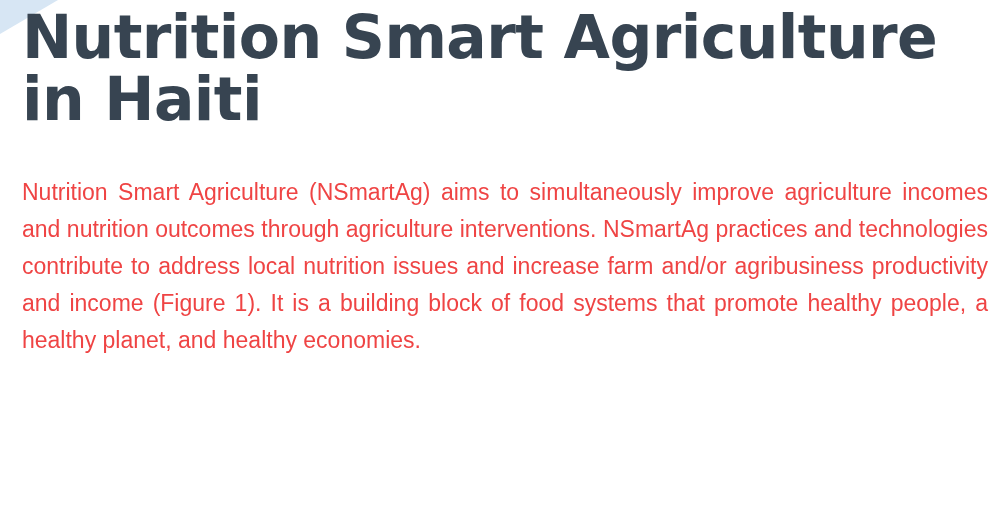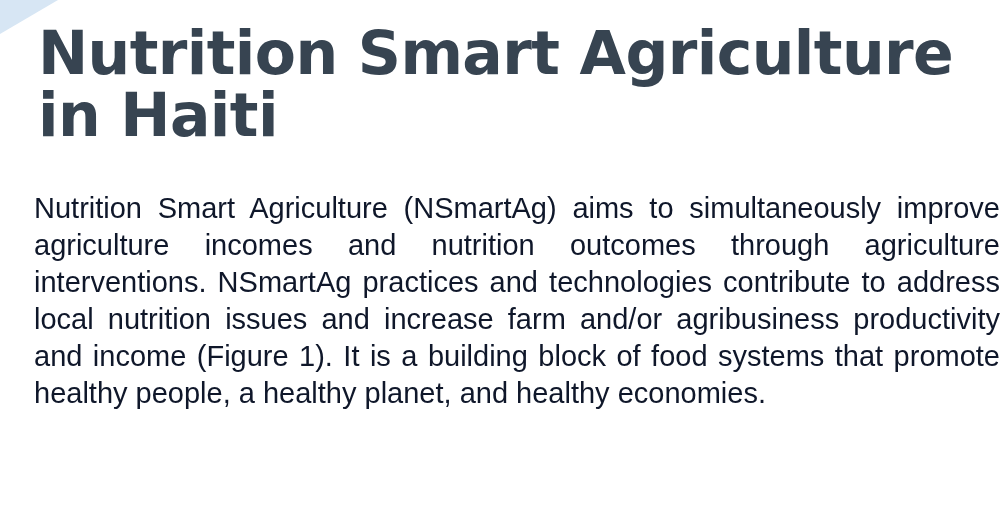--- a/index.html
+++ b/index.html
@@ -34,41 +34,41 @@
   }
 
   #content {
     position: absolute;
     left: 22px;
     top: 0;
     width: 968px;
   }
 
   #page-title {
-    margin: 16px;
+    margin: 0;
     padding: 0;
     font-family: "DejaVu Sans", sans-serif;
     font-weight: bold;
     font-size: 60px;
     line-height: 62px;
     letter-spacing: -0.6px;
     color: #374451;
     padding-top: 6px;
     max-width: 950px;
   }
 
   #intro-paragraph {
-    margin: 12px;
+    margin: 0;
     padding: 0;
     margin-top: 44px;
     font-family: "Liberation Sans", sans-serif;
     font-weight: normal;
-    font-size: 29px;
+    font-size: 23px;
     line-height: 37px;
-    color: #0f172a;
+    color: #ef4444;
     text-align: justify;
     text-justify: inter-word;
     width: 966px;
     hyphens: none;
   }
 </style>
 </head>
 <body>
 
 <div id="page">

